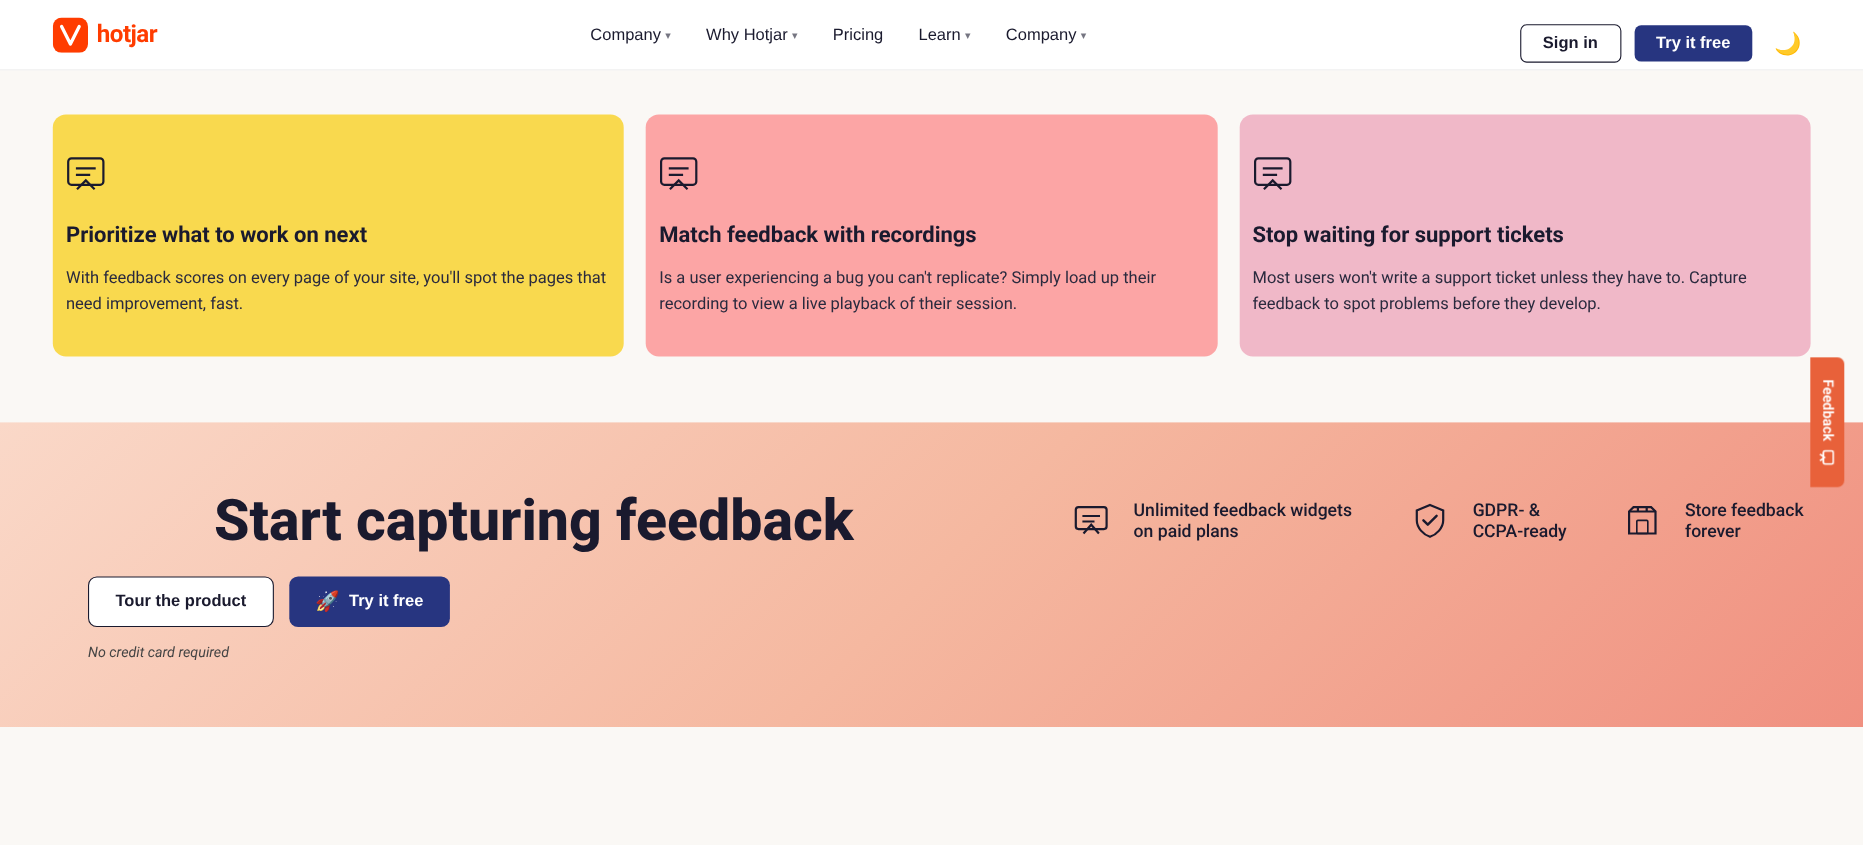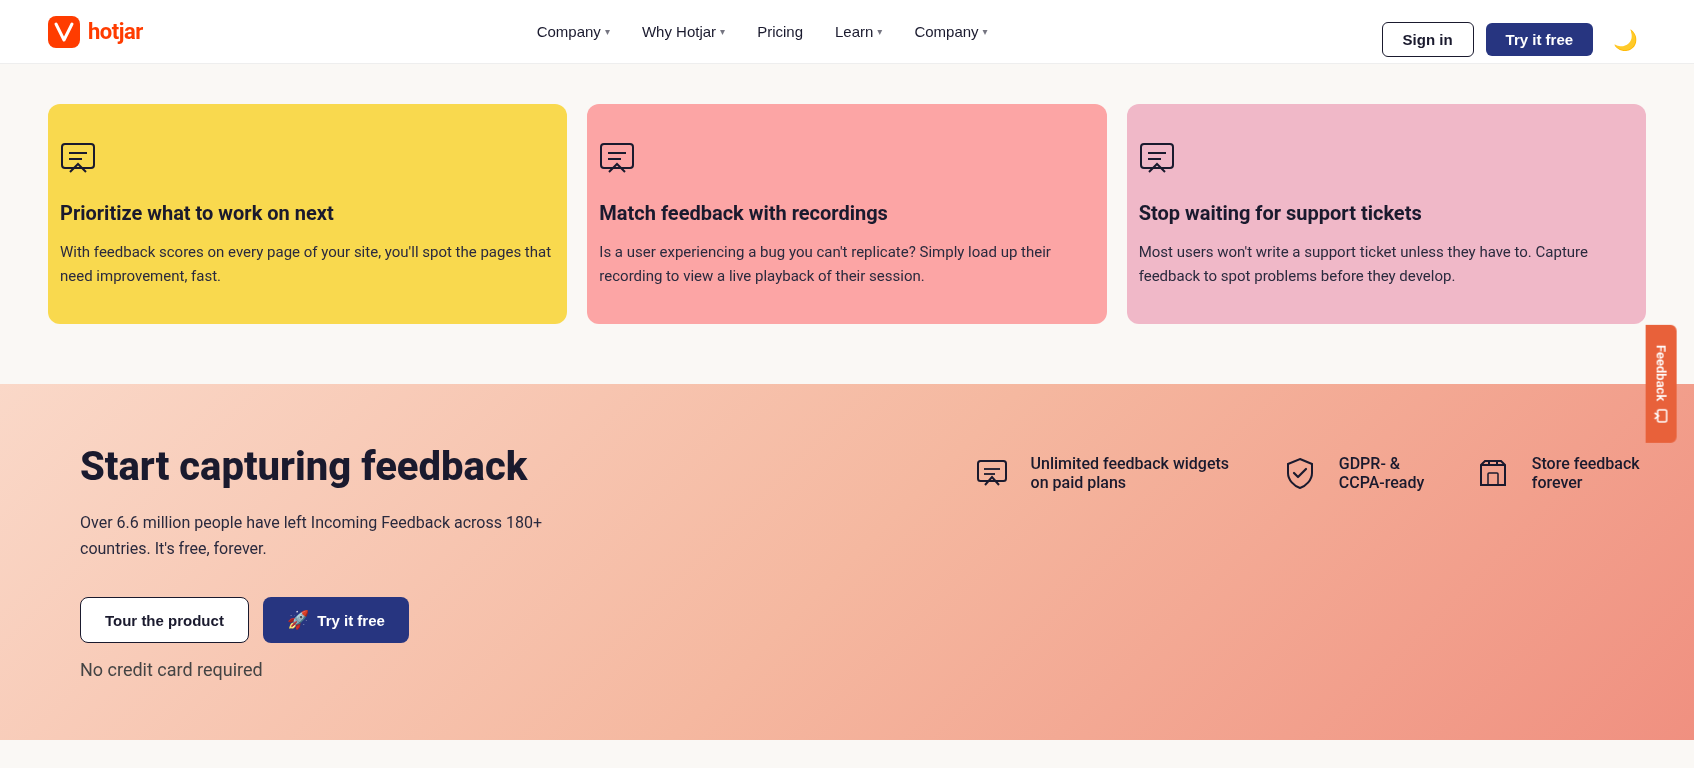--- a/index.html
+++ b/index.html
@@ -64,42 +64,42 @@
 
     
     .cta-section {
       background: linear-gradient(135deg, #fad8c8 0%, #f5b8a0 50%, #f09080 100%);
       margin: 0 0; padding: 60px 48px 60px 80px;
       display: flex; gap: 80px; align-items: flex-start;
     }
     .cta-left { flex: 1.2; }
     .cta-right { flex: 1; padding-top: 8px; }
     .cta-title {
-      font-size: 40px; font-weight: 800; color: #1a1a2e;
-      line-height: 1.15; margin-bottom: 20px;
+      font-size: 52px; font-weight: 800; color: #1a1a2e;
+      line-height: 1.15; margin-bottom: 20px; text-align: center;
     }
     .cta-subtitle {
       font-size: 16px; color: #2a2a3e; line-height: 1.6;
       margin-bottom: 36px; max-width: 480px;
     }
     .cta-buttons { display: flex; gap: 14px; margin-bottom: 16px; }
     .btn-tour {
       padding: 12px 24px; border: 1.5px solid #1a1a2e; border-radius: 8px;
       font-size: 15px; font-weight: 600; background: #fff; color: #1a1a2e;
       cursor: pointer;
     }
     .btn-cta-try {
       display: flex; align-items: center; gap: 8px;
       padding: 12px 24px; border: none; border-radius: 8px;
       font-size: 15px; font-weight: 600; background: #273580; color: #fff;
       cursor: pointer;
     }
     .rocket-icon { font-size: 18px; }
     .no-cc {
-      font-size: 18px; color: #444; margin-top: 4px;
+      font-size: 13px; color: #444; margin-top: 4px; font-style: italic;
     }
 
     
     .feature-list { list-style: none; display: flex; flex-direction: row; gap: 28px; }
     .feature-item { display: flex; align-items: center; gap: 18px; }
     .feature-icon-wrap {
       width: 42px; height: 42px; flex-shrink: 0;
       display: flex; align-items: center; justify-content: center;
     }
     .feature-icon-wrap svg { width: 32px; height: 32px; }
@@ -203,21 +203,20 @@
     </div>
     <div class="card-title">Stop waiting for support tickets</div>
     <div class="card-body">Most users won't write a support ticket unless they have to. Capture feedback to spot problems before they develop.</div>
   </div>
 
 </section>
 
 <section class="cta-section">
   <div class="cta-left">
     <h2 class="cta-title">Start capturing feedback</h2>
-    <p class="cta-subtitle">Over 6.6 million people have left Incoming Feedback across 180+ countries. It's free, forever.</p>
     <div class="cta-buttons">
       <button class="btn-tour">Tour the product</button>
       <button class="btn-cta-try">
         <span class="rocket-icon">🚀</span>
         <span>Try it free</span>
       </button>
     </div>
     <p class="no-cc">No credit card required</p>
   </div>
 

